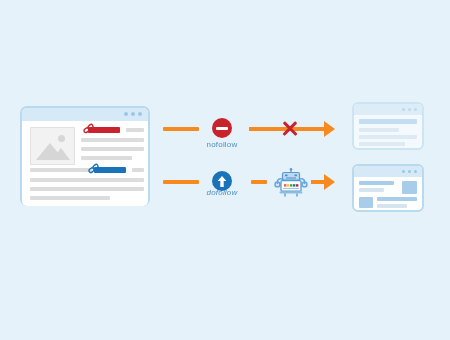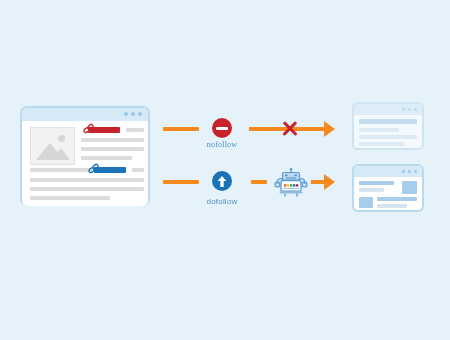--- a/index.html
+++ b/index.html
@@ -295,40 +295,40 @@
         </svg>
       </div>
     </div>
   </div>
 
   <div class="seg" style="left:163px; top:127px; width:36px;"></div>
 
   <div class="badge nofollow" style="left:212px; top:118px;">
     <div class="minus"></div>
   </div>
-  <div class="badge-label" style="left:192px; top:140px; width:60px;font-family:Liberation Serif, serif;">nofollow</div>
+  <div class="badge-label" style="left:192px; top:140px; width:60px;">nofollow</div>
 
   <div class="arrow-line" style="left:249px; top:127px; width:76px;"></div>
   <div class="arrow-head" style="left:324px; top:121px;"></div>
 
   <div class="xmark" style="left:281px; top:120px;">
     <span></span>
       <span></span>
   </div>
 
   <div class="seg" style="left:163px; top:180px; width:36px;"></div>
 
   <div class="badge dofollow" style="left:212px; top:171px;">
     <div class="uparrow">
       <svg width="12" height="13" viewBox="0 0 12 13">
         <path d="M6 1 L10.4 6 H7.7 V12 H4.3 V6 H1.6 Z" fill="#ffffff"></path>
       </svg>
     </div>
   </div>
-  <div class="badge-label" style="left:192px; top:197px; width:60px;">dofollow</div>
+  <div class="badge-label" style="left:192px; top:188px; width:60px;font-style:italic;">dofollow</div>
 
   <div class="seg" style="left:251px; top:180px; width:16px;"></div>
 
   <div class="robot">
     <svg width="34" height="30" viewBox="0 0 34 30">
 
       <line x1="17" y1="1" x2="17" y2="4.5" stroke="#5a9bd4" stroke-width="1.4"></line>
       <circle cx="17" cy="1.3" r="1.3" fill="#5a9bd4"></circle>
 
       <path d="M8.5 11 C4.5 10 2.5 12.5 3.5 15.5" stroke="#6aa8dc" stroke-width="1.7" fill="none" stroke-linecap="round"></path>

